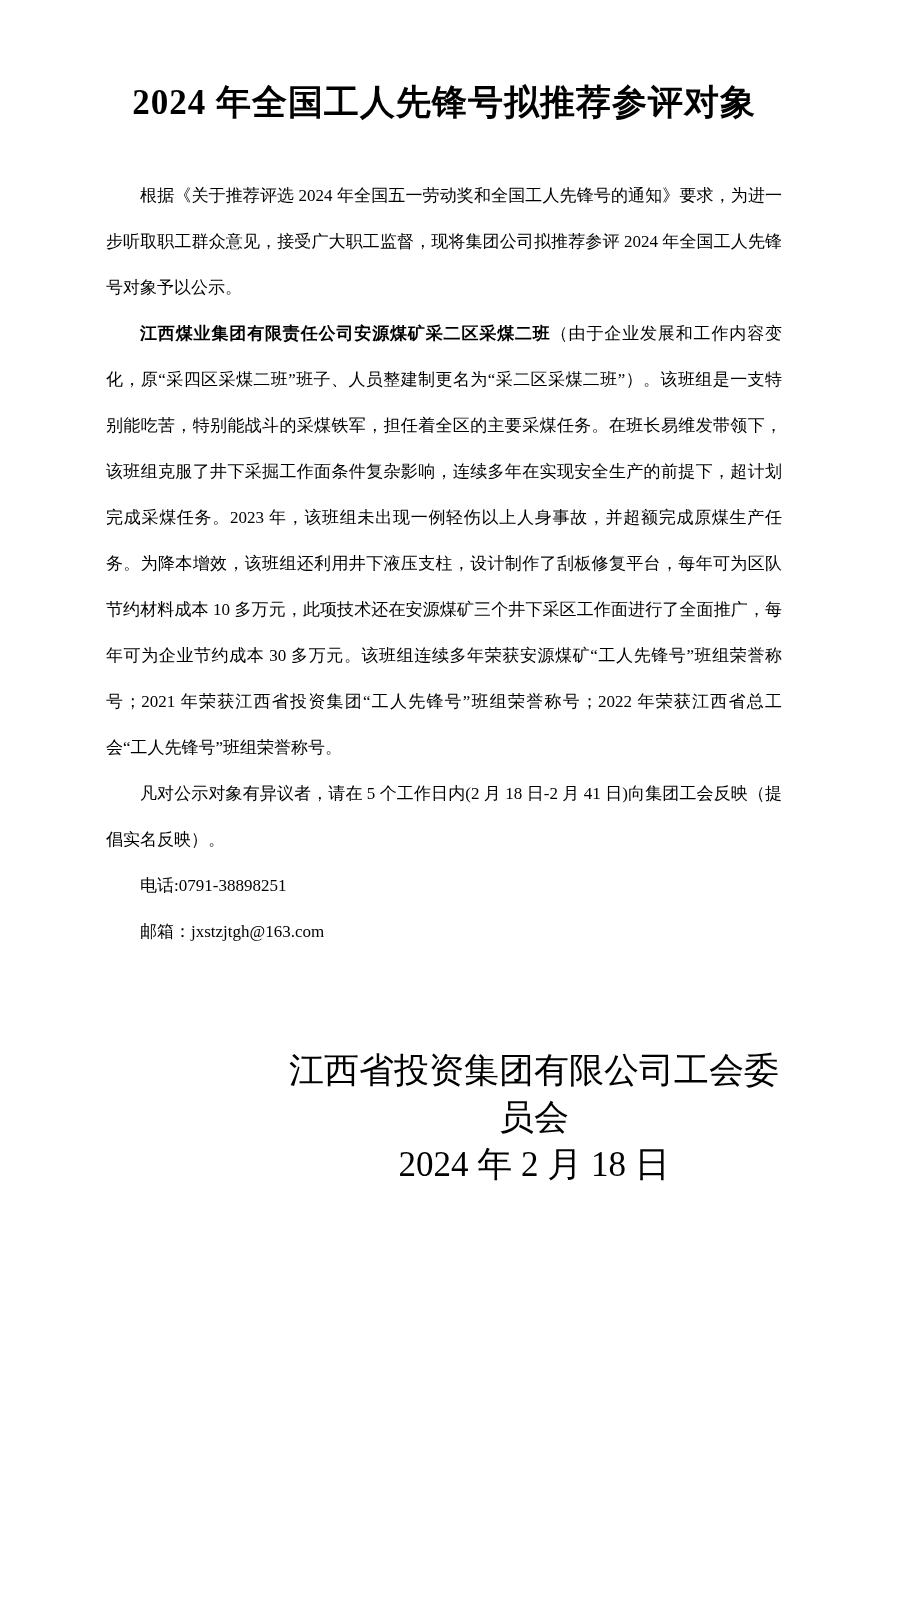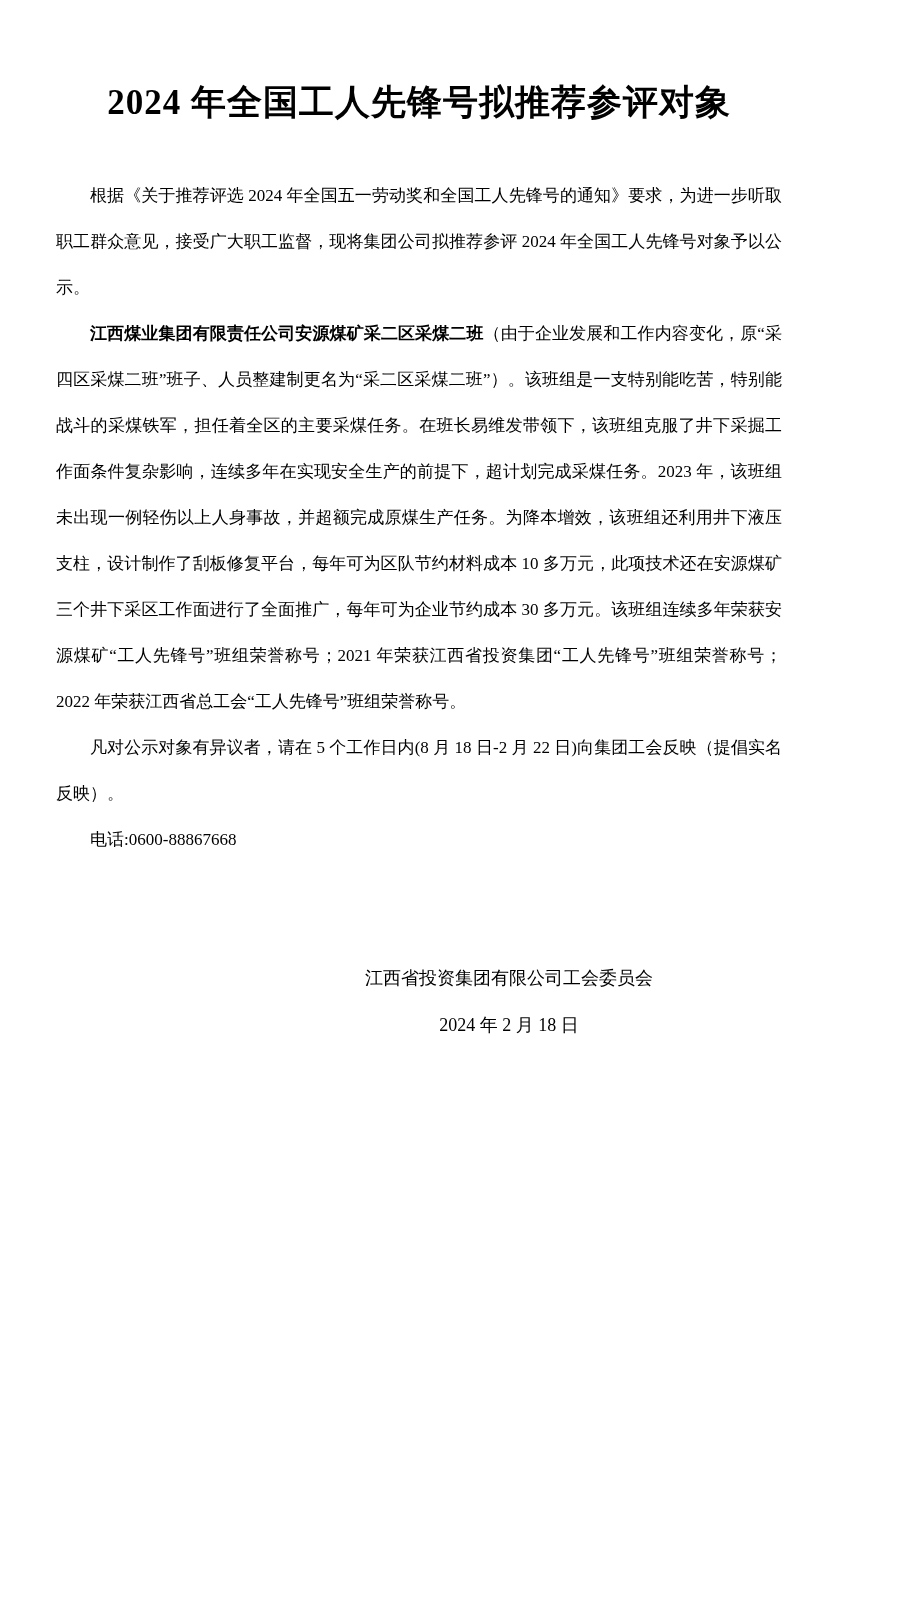--- a/index.html
+++ b/index.html
@@ -9,21 +9,21 @@
   }
   .page {
     position: relative;
     width: 900px;
     height: 1616px;
     margin: 0 auto;
     background: #ffffff;
     color: #000000;
     font-family: "Liberation Serif", "DejaVu Serif", serif;
     box-sizing: border-box;
-    padding: 76px 118px 0 56px;
+    padding: 76px 118px 0 106px;
     overflow: hidden;
   }
   .doc-title {
     margin: 0 0 44px 0;
     text-align: center;
     font-size: 35px;
     font-weight: bold;
     line-height: 53px;
     letter-spacing: 1px;
   }
@@ -41,44 +41,45 @@
     font-weight: bold;
     margin-top: 20px;
   }
   .contact-line {
     text-align: left !important;
   }
   .closing {
     margin-top: 92px;
     margin-left: 180px;
     text-align: center;
-    font-size: 18px;
+    font-size: 35px;
     line-height: 47px;
   }
 </style>
 </head>
 <body>
 
 <div class="page">
 
   <h1 class="doc-title">
     <span class="title-line">2024 年全国工人先锋号拟推荐参评对象</span>
   </h1>
 
   <div class="doc-body">
 
     <p>根据《关于推荐评选 2024 年全国五一劳动奖和全国工人先锋号的通知》要求，为进一步听取职工群众意见，接受广大职工监督，现将集团公司拟推荐参评 2024 年全国工人先锋号对象予以公示。</p>
 
     <p><strong class="team-lead">江西煤业集团有限责任公司安源煤矿采二区采煤二班</strong><span>（由于企业发展和工作内容变化，原“采四区采煤二班”班子、人员整建制更名为“采二区采煤二班”）。该班组是一支特别能吃苦，特别能战斗的采煤铁军，担任着全区的主要采煤任务。在班长易维发带领下，该班组克服了井下采掘工作面条件复杂影响，连续多年在实现安全生产的前提下，超计划完成采煤任务。2023 年，该班组未出现一例轻伤以上人身事故，并超额完成原煤生产任务。为降本增效，该班组还利用井下液压支柱，设计制作了刮板修复平台，每年可为区队节约材料成本 10 多万元，此项技术还在安源煤矿三个井下采区工作面进行了全面推广，每年可为企业节约成本 30 多万元。该班组连续多年荣获安源煤矿“工人先锋号”班组荣誉称号；2021 年荣获江西省投资集团“工人先锋号”班组荣誉称号；2022 年荣获江西省总工会“工人先锋号”班组荣誉称号。</span></p>
 
-    <p>凡对公示对象有异议者，请在 5 个工作日内(8 月 18 日-2 月 22 日)向集团工会反映（提倡实名反映）。</p>
+    <p>凡对公示对象有异议者，请在 5 个工作日内(2 月 18 日-2 月 41 日)向集团工会反映（提倡实名反映）。</p>
 
 
-    <p class="contact-line"><span>电话:</span><span>0600-88867668</span></p>
+    <p class="contact-line"><span>电话:</span><span>0791-38898251</span></p>
 
+    <p class="contact-line"><span>邮箱：</span><span>jxstzjtgh@163.com</span></p>
 
   </div>
 
   <div class="closing">
     <div>江西省投资集团有限公司工会委员会</div>
     <div>2024 年 2 月 18 日</div>
   </div>
 
 </div>
 

